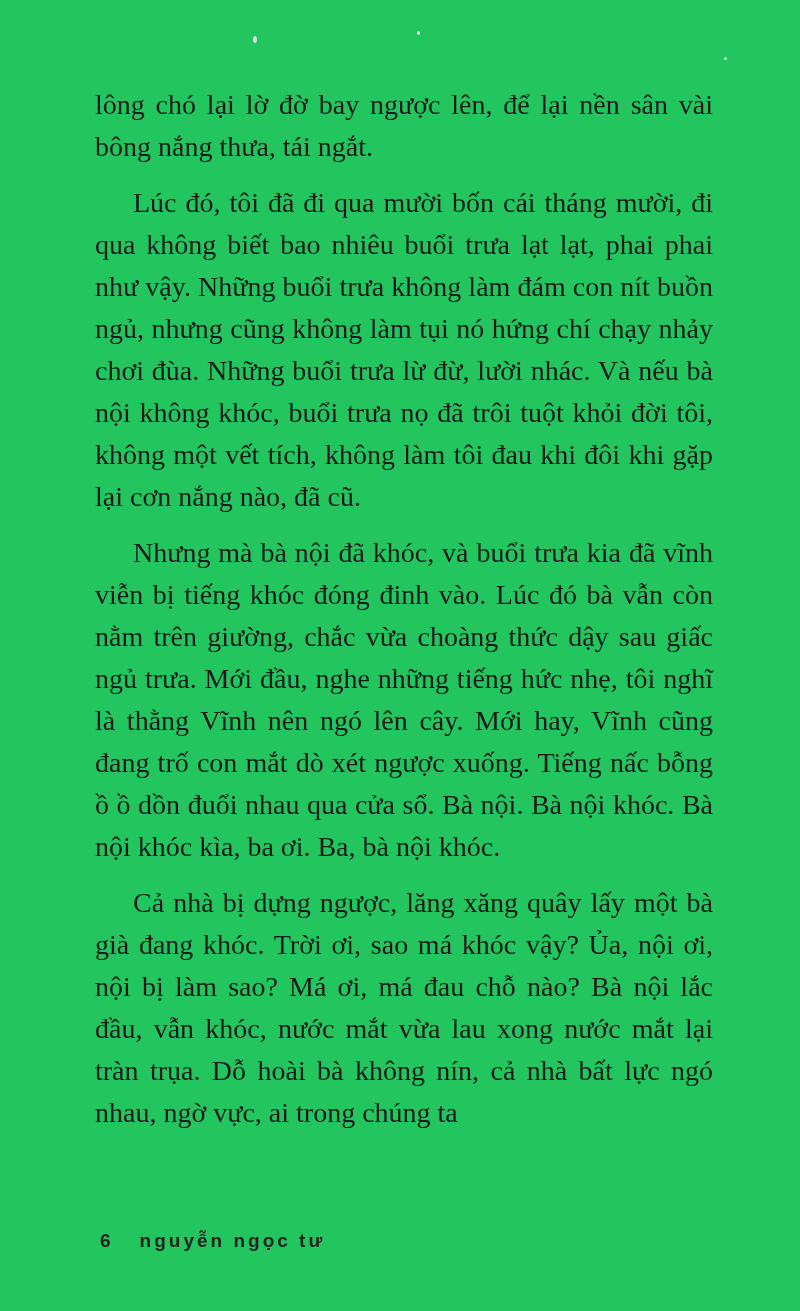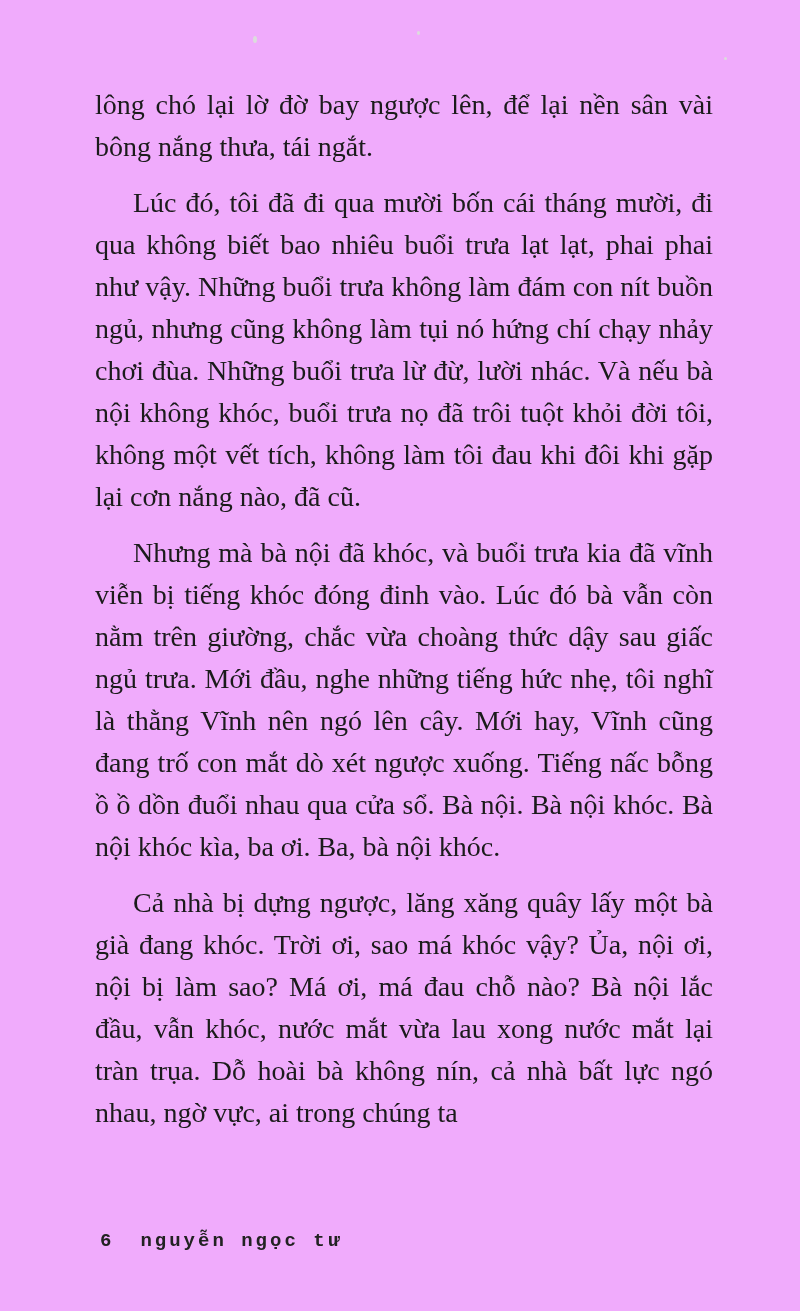--- a/index.html
+++ b/index.html
@@ -1,20 +1,20 @@
 <!DOCTYPE html>
 <html lang="vi"><head>
 <meta charset="utf-8">
 <style>
   html, body { margin: 0; padding: 0; }
   .page {
     position: relative;
     width: 800px;
     height: 1311px;
-    background: #f0abfc;
+    background: #22c55e;
     color: #1b1b1b;
     font-family: "Liberation Serif", serif;
     overflow: hidden;
   }
   .body-text {
     position: absolute;
     top: 84px;
     left: 95px;
     width: 618px;
     font-size: 28px;
@@ -24,21 +24,21 @@
   }
   .para {
     margin: 0 0 14px 0;
     text-indent: 38px;
   }
   .para.no-indent { text-indent: 0; }
   .footer {
     position: absolute;
     left: 100px;
     top: 1230px;
-    font-family: Liberation Mono, monospace;
+    font-family: Liberation Sans, sans-serif;
     font-weight: bold;
     font-size: 19px;
     letter-spacing: 3px;
     color: #222222;
     white-space: nowrap;
   }
   .page-num { margin-right: 26px; }
   .speck {
     position: absolute;
     background: #dcdcdc;

